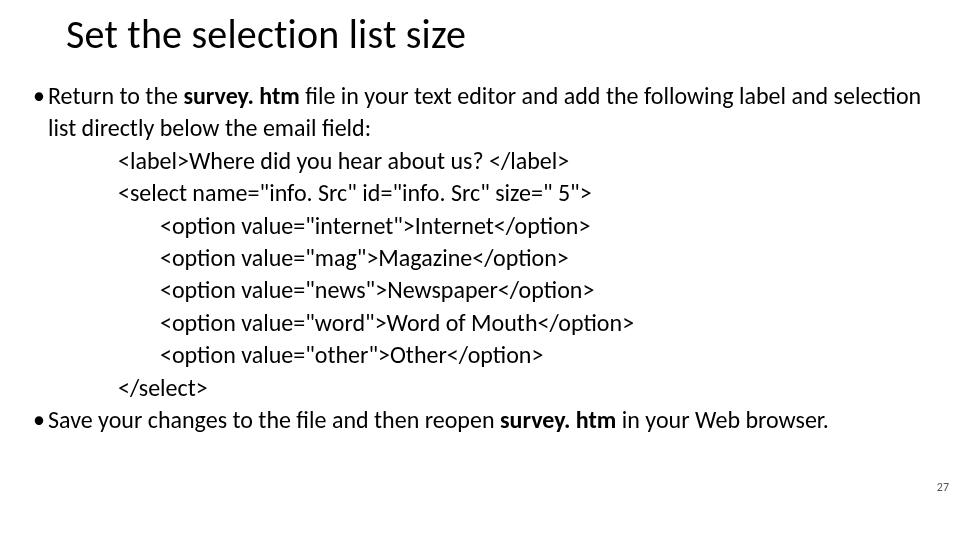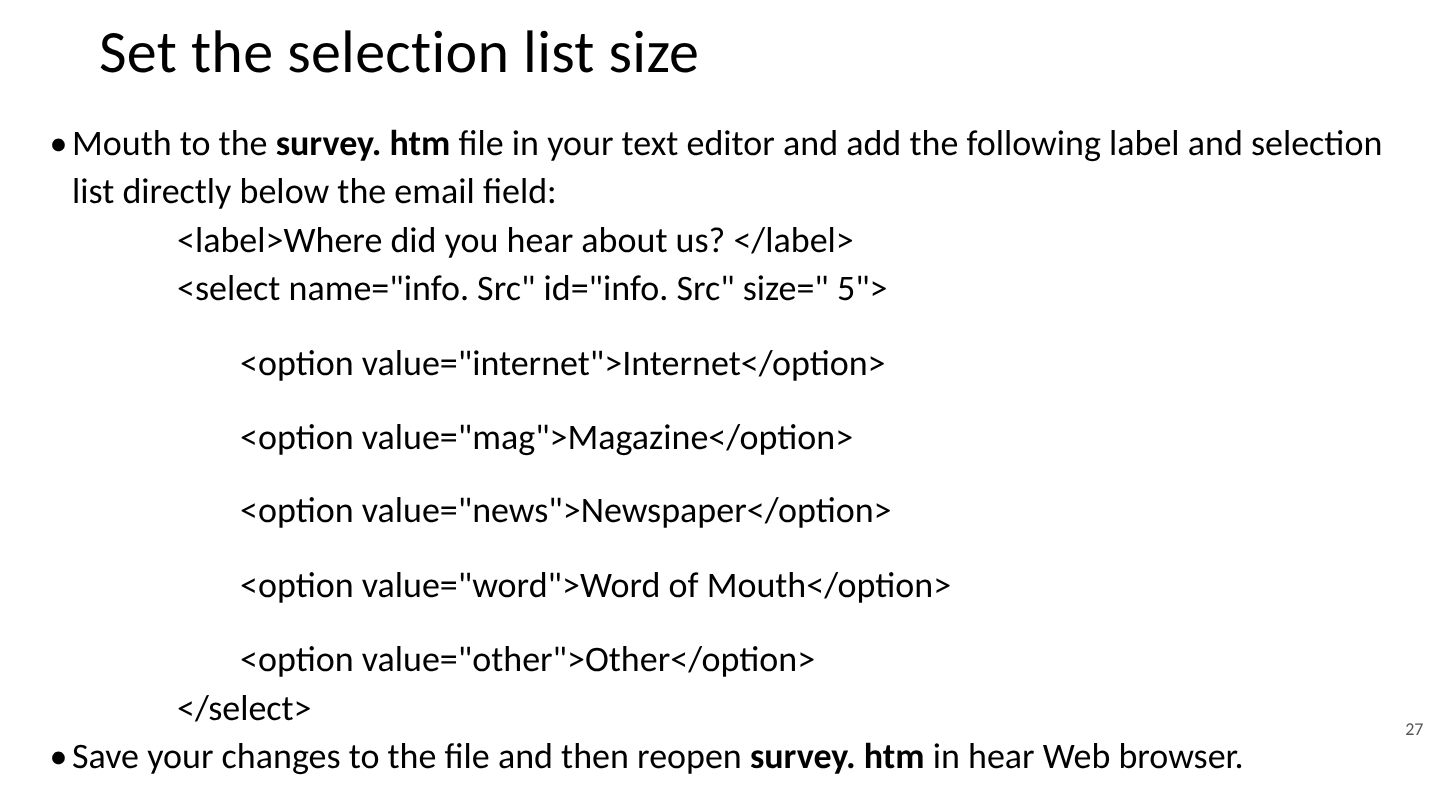--- a/index.html
+++ b/index.html
@@ -42,58 +42,58 @@
   .marker {
     width: 18px;
     flex: 0 0 18px;
     text-align: center;
   }
   .btext {
     flex: 1;
   }
   .bold { font-weight: 700; text-align: right; }
   .code-indent-1 { padding-left: 88px; }
-  .code-indent-2 { padding-left: 130px; margin-top: 17px; }
+  .code-indent-2 { padding-left: 130px; }
   .pagenum {
     position: absolute;
     right: 11px;
     bottom: 42px;
     font-size: 12px;
     color: #555;
   }
 </style>
 </head>
 <body>
 
 <div class="slide">
 
   <div class="title">Set the selection list size</div>
 
   <div class="body">
 
     <div class="bullet">
       <div class="marker">•</div>
       <div class="btext">
-        <span>Mouth to the </span><span class="bold">survey. htm</span><span> file in your text editor and add the following label and selection list directly below the email field:</span>
+        <span>Return to the </span><span class="bold">survey. htm</span><span> file in your text editor and add the following label and selection list directly below the email field:</span>
       </div>
     </div>
 
     <div class="code-indent-1">&lt;label&gt;Where did you hear about us? &lt;/label&gt;</div>
     <div class="code-indent-1">&lt;select name="info. Src" id="info. Src" size=" 5"&gt;</div>
     <div class="code-indent-2">&lt;option value="internet"&gt;Internet&lt;/option&gt;</div>
     <div class="code-indent-2">&lt;option value="mag"&gt;Magazine&lt;/option&gt;</div>
     <div class="code-indent-2">&lt;option value="news"&gt;Newspaper&lt;/option&gt;</div>
     <div class="code-indent-2">&lt;option value="word"&gt;Word of Mouth&lt;/option&gt;</div>
     <div class="code-indent-2">&lt;option value="other"&gt;Other&lt;/option&gt;</div>
     <div class="code-indent-1">&lt;/select&gt;</div>
 
     <div class="bullet">
       <div class="marker">•</div>
       <div class="btext">
-        <span>Save your changes to the file and then reopen </span><span class="bold">survey. htm</span><span> in hear Web browser.</span>
+        <span>Save your changes to the file and then reopen </span><span class="bold">survey. htm</span><span> in your Web browser.</span>
       </div>
     </div>
 
   </div>
 
   <div class="pagenum">27</div>
 
 </div>
 
 </body></html>

